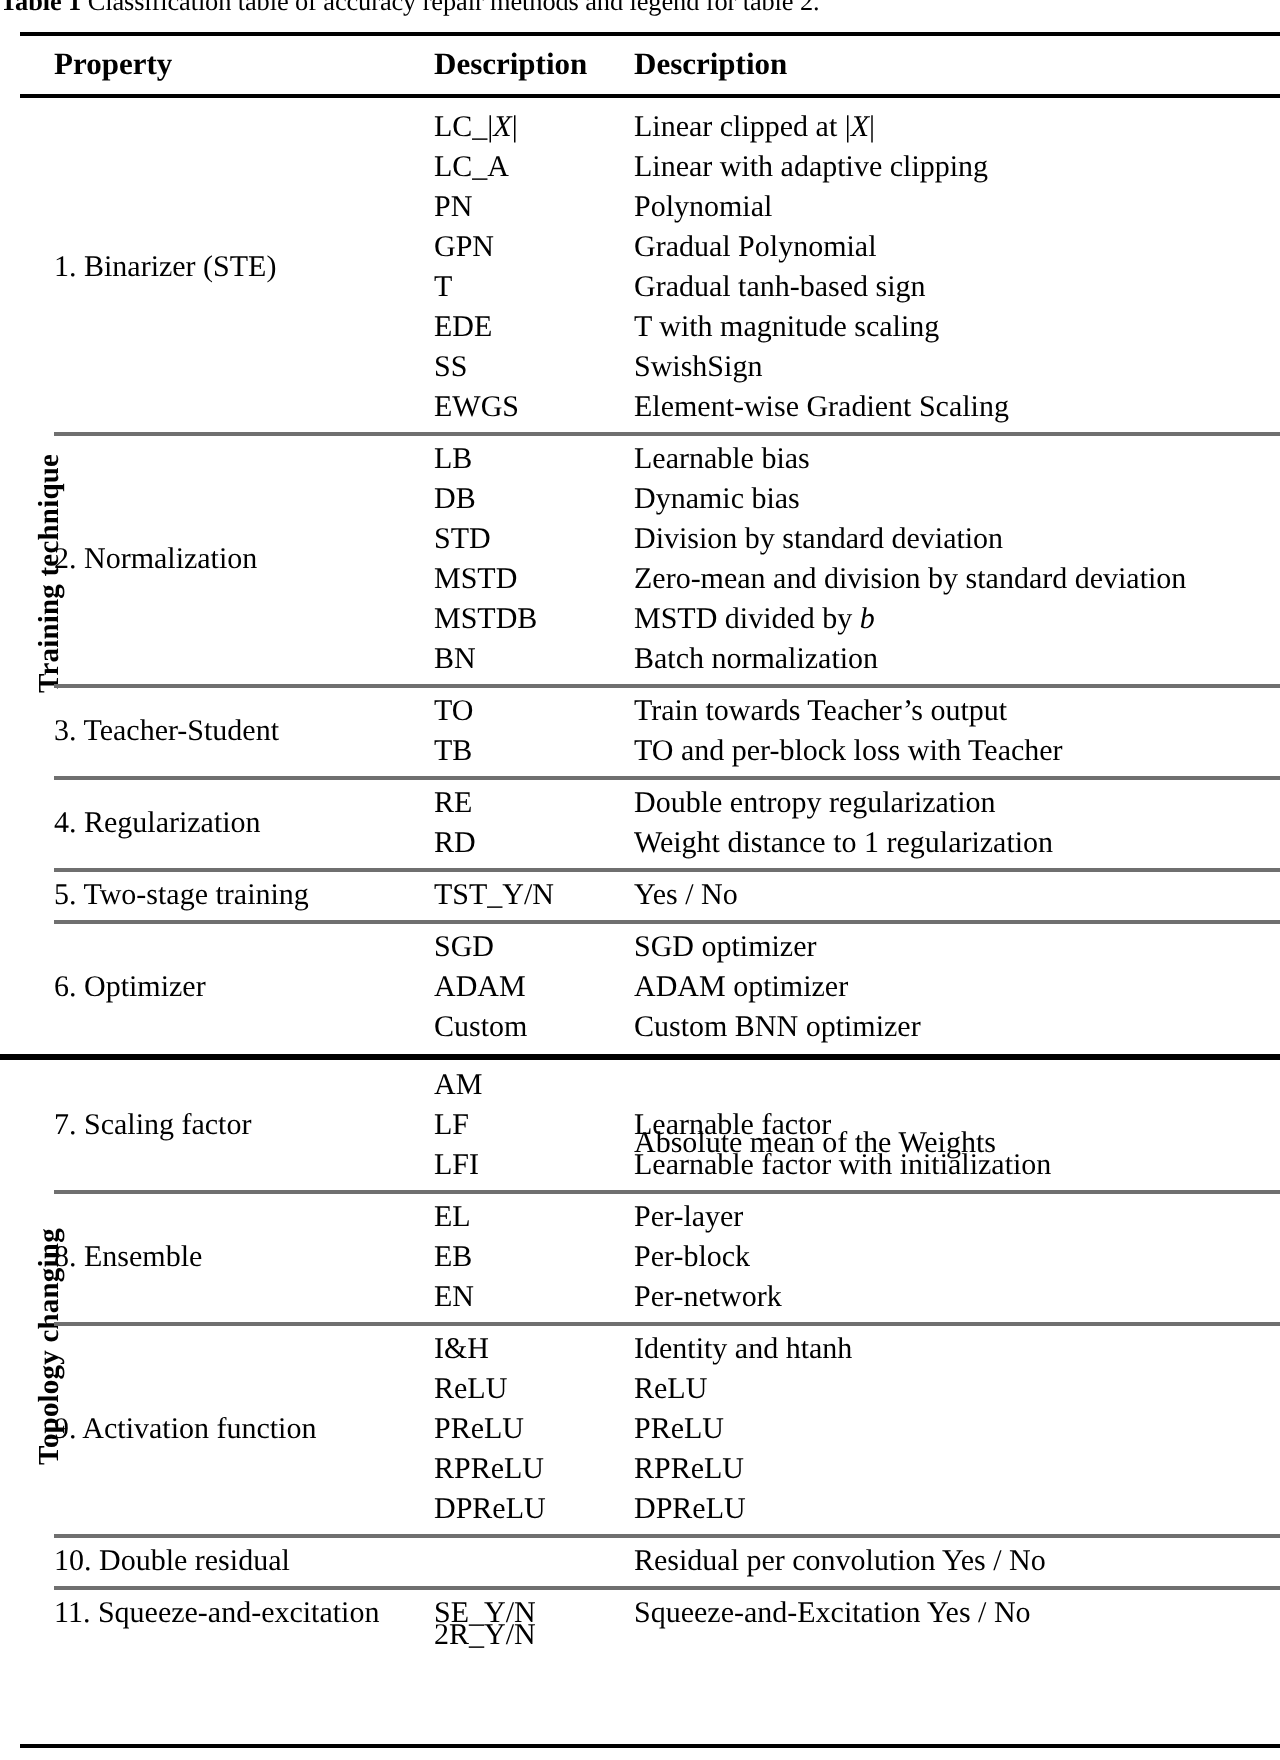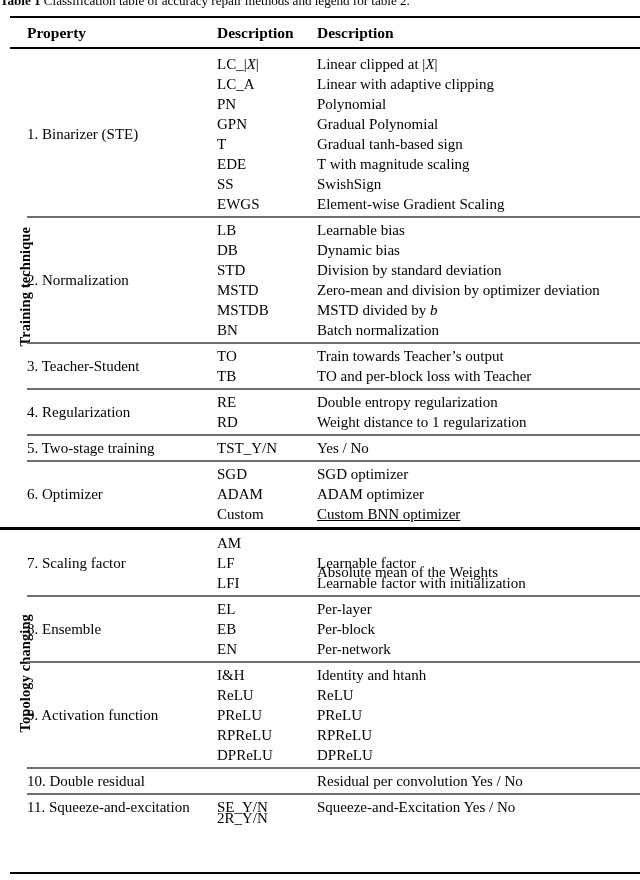--- a/index.html
+++ b/index.html
@@ -129,21 +129,21 @@
       <div class="cell desc" style="top: 193.5px;">Element-wise Gradient Scaling</div>
       <div class="srule" style="top: 216px;"></div>
       <div class="cell prop" style="top: 269.5px;">2. Normalization</div>
       <div class="cell abbr" style="top: 219.5px;">LB</div>
       <div class="cell desc" style="top: 219.5px;">Learnable bias</div>
       <div class="cell abbr" style="top: 239.5px;">DB</div>
       <div class="cell desc" style="top: 239.5px;">Dynamic bias</div>
       <div class="cell abbr" style="top: 259.5px; text-align: right;">STD</div>
       <div class="cell desc" style="top: 259.5px;">Division by standard deviation</div>
       <div class="cell abbr" style="top: 279.5px;">MSTD</div>
-      <div class="cell desc" style="top: 279.5px;">Zero-mean and division by optimizer deviation</div>
+      <div class="cell desc" style="top: 279.5px;">Zero-mean and division by standard deviation</div>
       <div class="cell abbr" style="top: 299.5px;">MSTDB</div>
       <div class="cell desc" style="top: 299.5px;">MSTD divided by <i>b</i></div>
       <div class="cell abbr" style="top: 319.5px;">BN</div>
       <div class="cell desc" style="top: 319.5px;">Batch normalization</div>
       <div class="srule" style="top: 342px;"></div>
       <div class="cell prop" style="top: 355.5px;">3. Teacher-Student</div>
       <div class="cell abbr" style="top: 345.5px;">TO</div>
       <div class="cell desc" style="top: 345.5px;">Train towards Teacher’s output</div>
       <div class="cell abbr" style="top: 365.5px;">TB</div>
       <div class="cell desc" style="top: 365.5px;">TO and per-block loss with Teacher</div>
@@ -157,21 +157,21 @@
       <div class="cell prop" style="top: 437.5px;">5. Two-stage training</div>
       <div class="cell abbr" style="top: 437.5px;">TST_Y/N</div>
       <div class="cell desc" style="top: 437.5px;">Yes / No</div>
       <div class="srule" style="top: 460px;"></div>
       <div class="cell prop" style="top: 483.5px;">6. Optimizer</div>
       <div class="cell abbr" style="top: 463.5px;">SGD</div>
       <div class="cell desc" style="top: 463.5px;">SGD optimizer</div>
       <div class="cell abbr" style="top: 483.5px;">ADAM</div>
       <div class="cell desc" style="top: 483.5px;">ADAM optimizer</div>
       <div class="cell abbr" style="top: 503.5px;">Custom</div>
-      <div class="cell desc" style="top: 503.5px; text-decoration: underline;">Custom BNN optimizer</div>
+      <div class="cell desc" style="top: 503.5px;">Custom BNN optimizer</div>
       <div class="cell prop" style="top: 552.5px;">7. Scaling factor</div>
       <div class="cell abbr" style="top: 532.5px;">AM</div>
       <div class="cell desc" style="top: 562px;">Absolute mean of the Weights</div>
       <div class="cell abbr" style="top: 552.5px;">LF</div>
       <div class="cell desc" style="top: 552.5px;">Learnable factor</div>
       <div class="cell abbr" style="top: 572.5px;">LFI</div>
       <div class="cell desc" style="top: 572.5px;">Learnable factor with initialization</div>
       <div class="srule" style="top: 595px;"></div>
       <div class="cell prop" style="top: 618.5px;">8. Ensemble</div>
       <div class="cell abbr" style="top: 598.5px;">EL</div>

